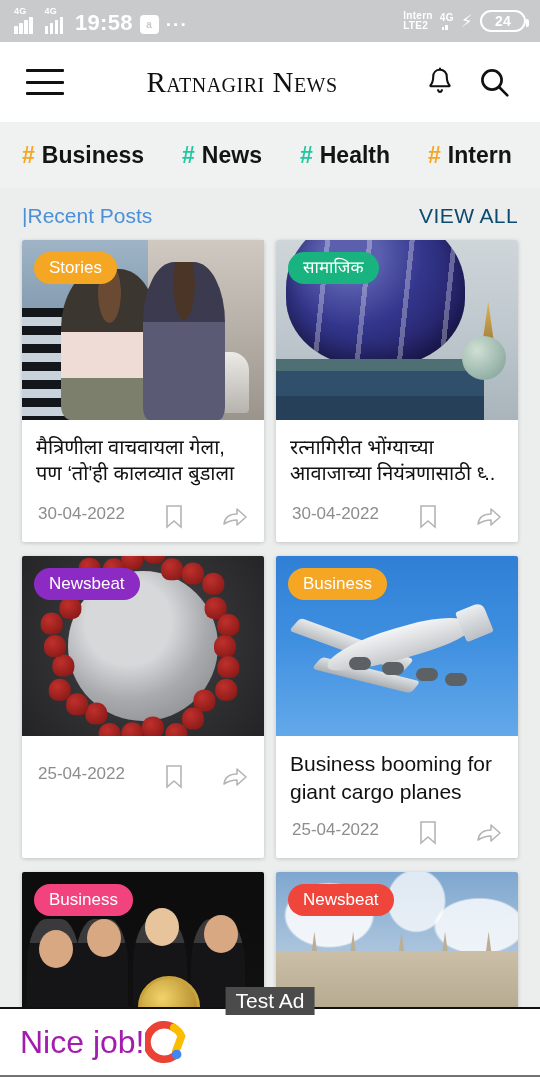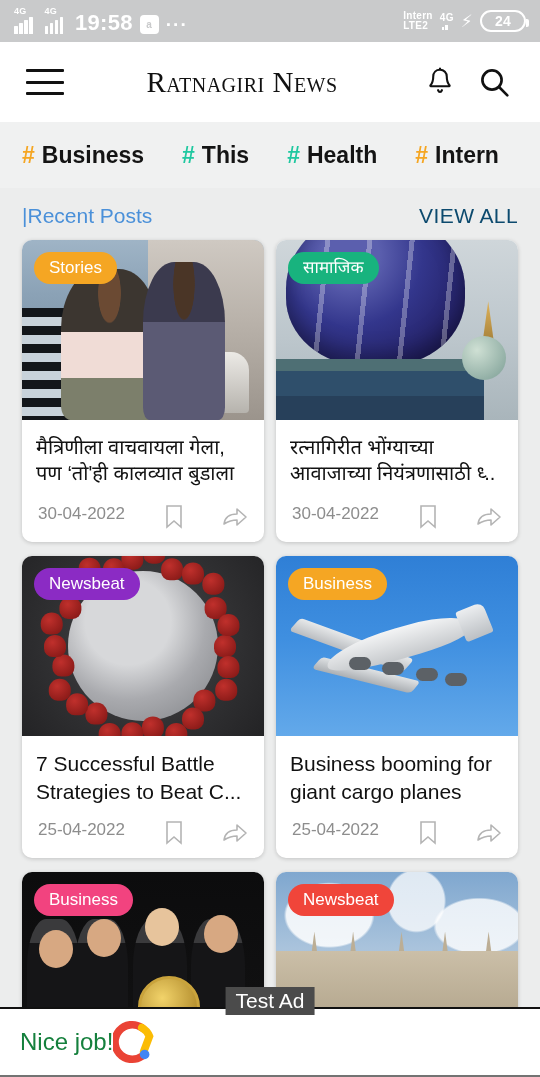--- a/index.html
+++ b/index.html
@@ -74,21 +74,21 @@
 
   
   .sec-head { display: flex; align-items: center; padding: 16px 22px 12px; }
   .sec-title { font-size: 21px; color: #4a90d9; }
   .sec-title .bar { color: #4a90d9; }
   .view-all { margin-left: auto; font-size: 21px; color: #0c4a6e; letter-spacing: .4px; cursor: pointer; }
 
   
   .grid { padding: 0 22px; display: grid; grid-template-columns: 1fr 1fr; gap: 14px 12px; }
   .card {
-    background: #fff; border-radius: 10px; overflow: hidden;
+    background: #fff; border-radius: 2px; overflow: hidden;
     box-shadow: 0 1px 4px rgba(0,0,0,.18); cursor: pointer;
   }
   .thumb { position: relative; height: 180px; overflow: hidden; }
   .badge {
     position: absolute; left: 12px; top: 12px; z-index: 2;
     padding: 6px 15px; border-radius: 16px; color: #fff;
     font-size: 17px; line-height: 1.15; white-space: nowrap;
   }
   .card-body { padding: 14px 14px 4px; }
   .headline {
@@ -180,21 +180,21 @@
     background: linear-gradient(180deg,#cbbfa8 0%,#b6a990 60%,#9d9079 100%); }
   .art-college .spire { position: absolute; bottom: 48%; width: 9px; height: 34px;
     background: #bcae95; clip-path: polygon(50% 0,100% 100%,0 100%); }
 
   
   .adbar {
     position: absolute; left: 0; bottom: 0; width: 540px; height: 70px;
     background: #fff; border-top: 2px solid #111; border-bottom: 2px solid #737373;
     display: flex; align-items: center; padding: 0 20px;
   }
-  .ad-cta { font-size: 24px; color: #15803d; }
+  .ad-cta { font-size: 32px; color: #a21caf; }
   .ad-text { flex: 1; text-align: center; font-size: 24px; color: #1a1a1a; }
   .ad-label {
     position: absolute; left: 50%; top: -22px; transform: translateX(-50%);
     background: #4b4b4b; color: #fff; font-size: 21px; padding: 2px 10px; white-space: nowrap;
   }
   .admob { width: 46px; height: 46px; flex: none; }
 </style>
 </head>
 <body>
 
@@ -261,21 +261,21 @@
     </div>
   </div>
 
   <div class="tagbar">
     <div class="tag">
       <span class="hash" style="color:#f5a623">#</span>
       <span>Business</span>
     </div>
     <div class="tag">
       <span class="hash" style="color:#1fc8a0">#</span>
-      <span>This</span>
+      <span>News</span>
     </div>
     <div class="tag">
       <span class="hash" style="color:#1fc8a0">#</span>
       <span>Health</span>
     </div>
     <div class="tag">
       <span class="hash" style="color:#f5a623">#</span>
       <span>Intern</span>
     </div>
   </div>
@@ -378,21 +378,20 @@
               <i style="transform: translate(29.0776px, -76.6713px);"></i>
               <i style="transform: translate(49.9897px, -72.4226px);"></i>
               <i style="transform: translate(70.36px, -62.3335px);"></i>
               <i style="transform: translate(72.6074px, -38.1073px);"></i>
               <i style="transform: translate(85.4429px, -21.0598px);"></i>
             </div>
         </div>
         <div class="badge" style="background:#8b2bc4">Newsbeat</div>
       </div>
       <div class="card-body">
-        <div class="headline">7 Successful Battle Strategies to Beat C...</div>
         <div class="meta">
           <span class="date">25-04-2022</span>
           <span class="meta-icons">
             <span>
               <svg width="20" height="26" viewBox="0 0 20 26" fill="none" stroke="#b4b4b4" stroke-width="1.6">
                   <path d="M3 2h14v21l-7-6-7 6z"></path>
                 </svg>
             </span>
             <span>
               <svg width="26" height="24" viewBox="0 0 26 24" fill="none" stroke="#b4b4b4" stroke-width="1.6">

